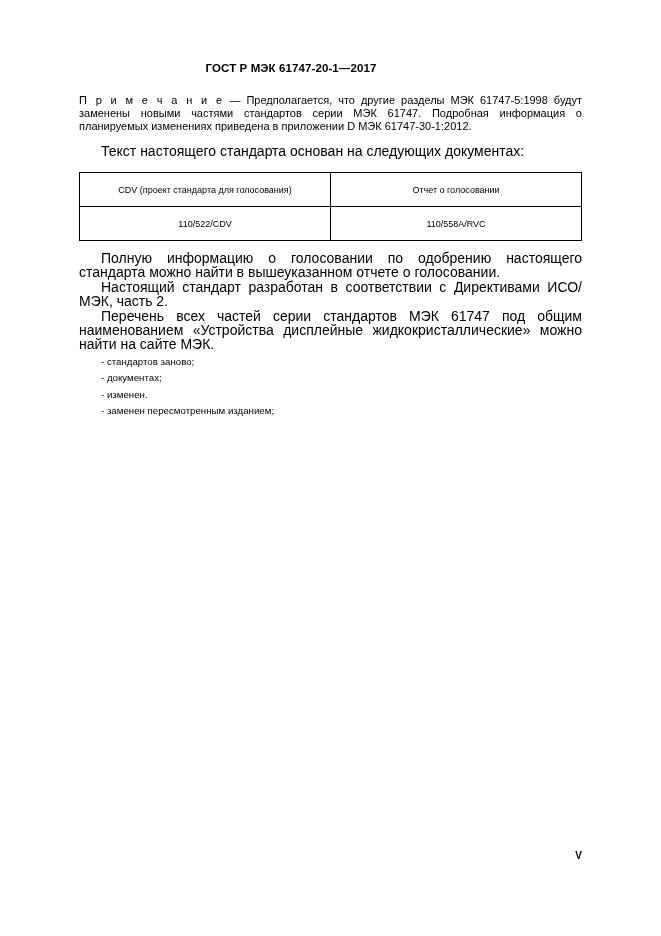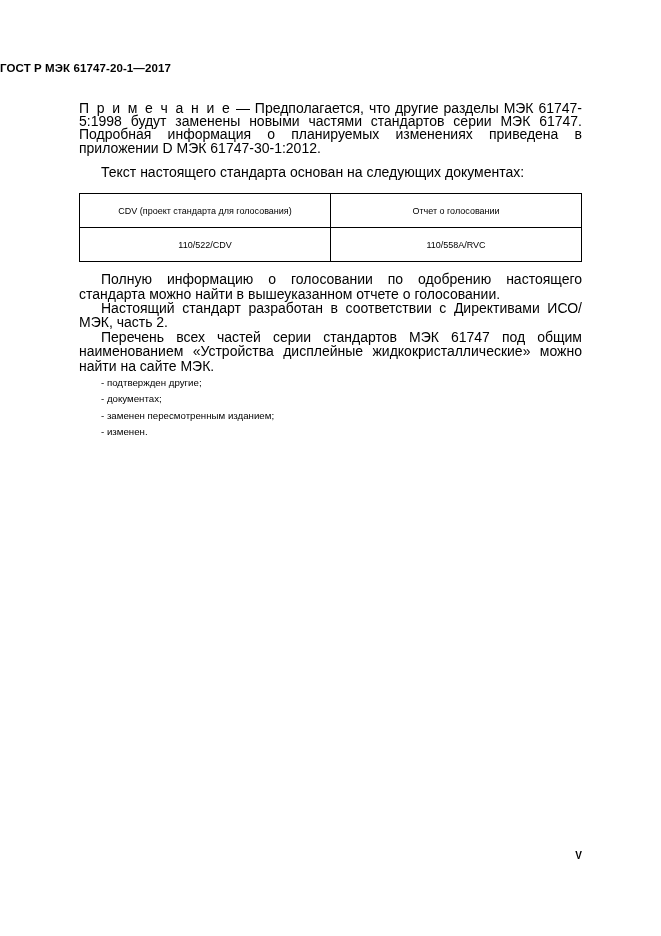--- a/index.html
+++ b/index.html
@@ -21,38 +21,38 @@
     top: 0;
     width: 661px;
     height: 936px;
     background: #ffffff;
   }
   .header {
     position: absolute;
     left: 0;
     top: 62px;
     width: 661px;
-    text-align: left;
+    text-align: center;
     padding-right: 79px;
     box-sizing: border-box;
     font-size: 11.5px;
     font-weight: bold;
     letter-spacing: 0.1px;
   }
   .content {
     position: absolute;
     left: 79px;
     top: 90px;
     width: 503px;
   }
   .note {
-    font-size: 14px;
+    font-size: 11px;
     line-height: 13.2px;
     text-align: justify;
-    margin-top: 12px;
+    margin-top: 4px;
   }
   .note .spaced {
     letter-spacing: 1.4px;
   }
   .para {
     font-size: 14px;
     line-height: 14.4px;
     text-align: justify;
     margin-top: 10px;
   }
@@ -123,23 +123,23 @@
           <td>110/558A/RVC</td>
         </tr>
       </tbody>
     </table>
 
     <div class="para indent after-table">Полную информацию о голосовании по одобрению настоящего стандарта можно найти в вышеуказанном отчете о голосовании.</div>
     <div class="para indent tight">Настоящий стандарт разработан в соответствии с Директивами ИСО/МЭК, часть 2.</div>
     <div class="para indent tight">Перечень всех частей серии стандартов МЭК 61747 под общим наименованием «Устройства дисплейные жидкокристаллические» можно найти на сайте МЭК.</div>
 
     <div class="list-block">
-      <div class="list-item">- подтвержден другие;</div>
+      <div class="list-item">- стандартов заново;</div>
       <div class="list-item">- документах;</div>
+      <div class="list-item">- изменен.</div>
       <div class="list-item">- заменен пересмотренным изданием;</div>
-      <div class="list-item">- изменен.</div>
     </div>
 
   </div>
 
   <div class="footer-page">V</div>
 
 </div>
 
 </body></html>

